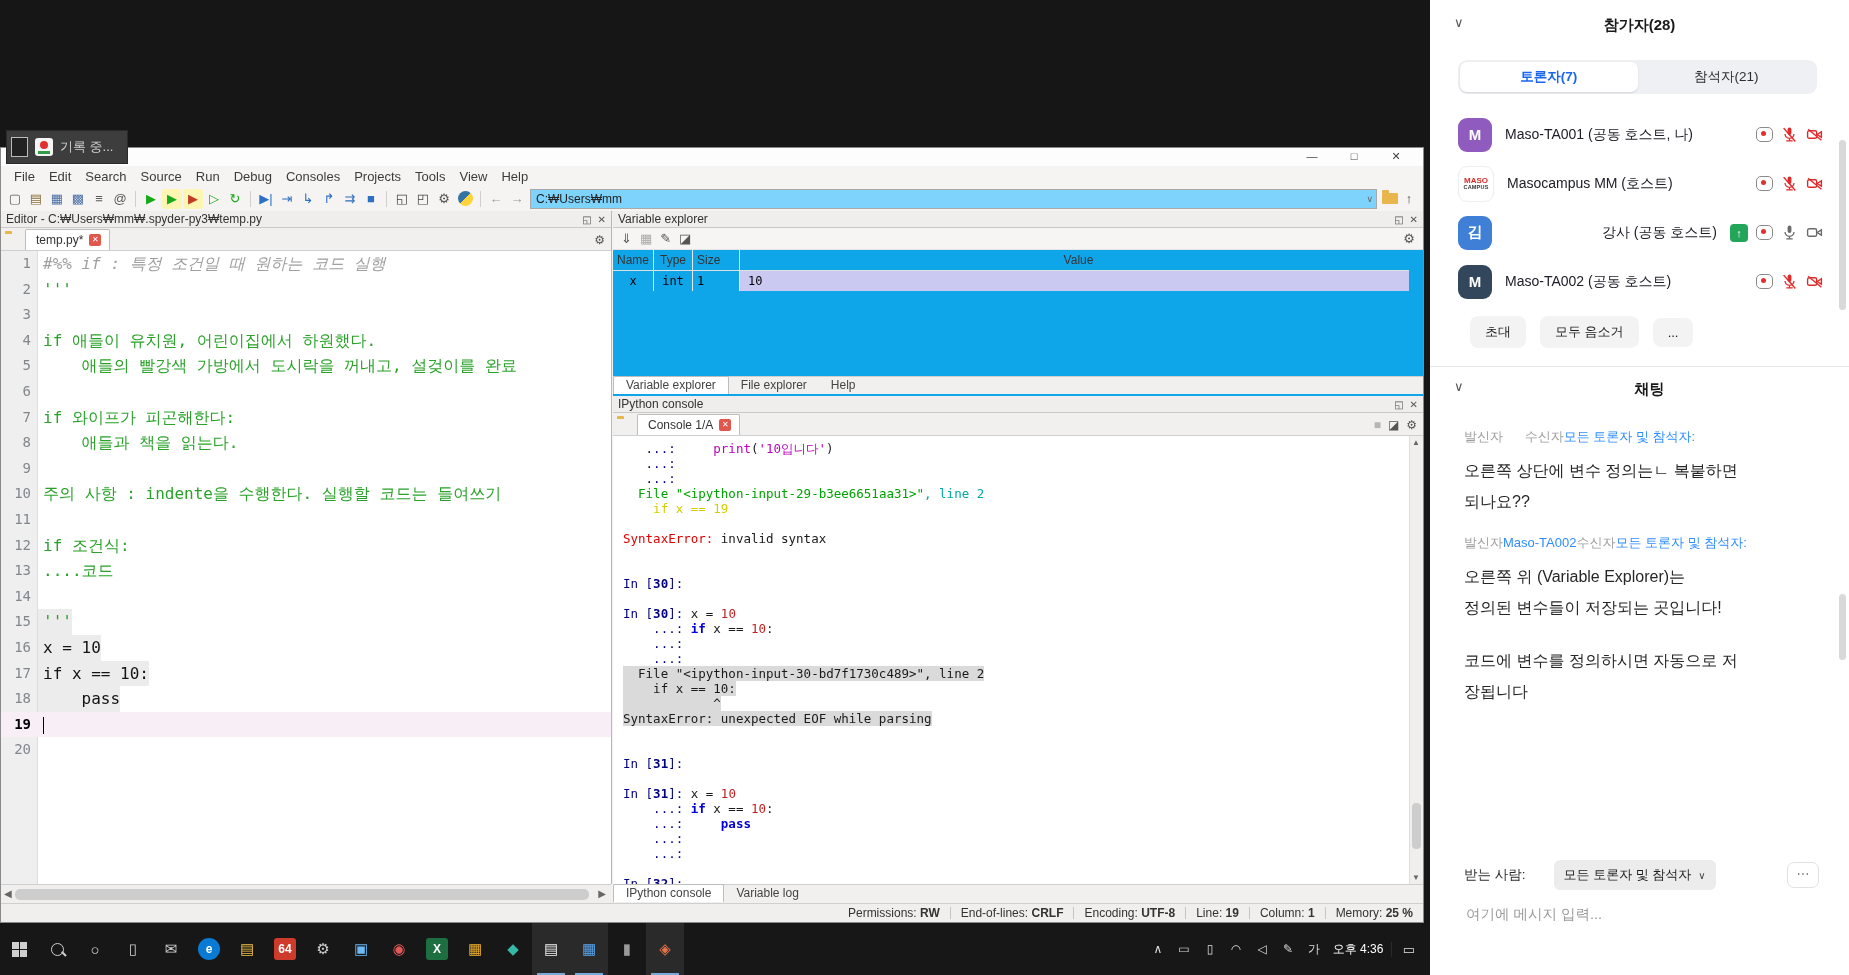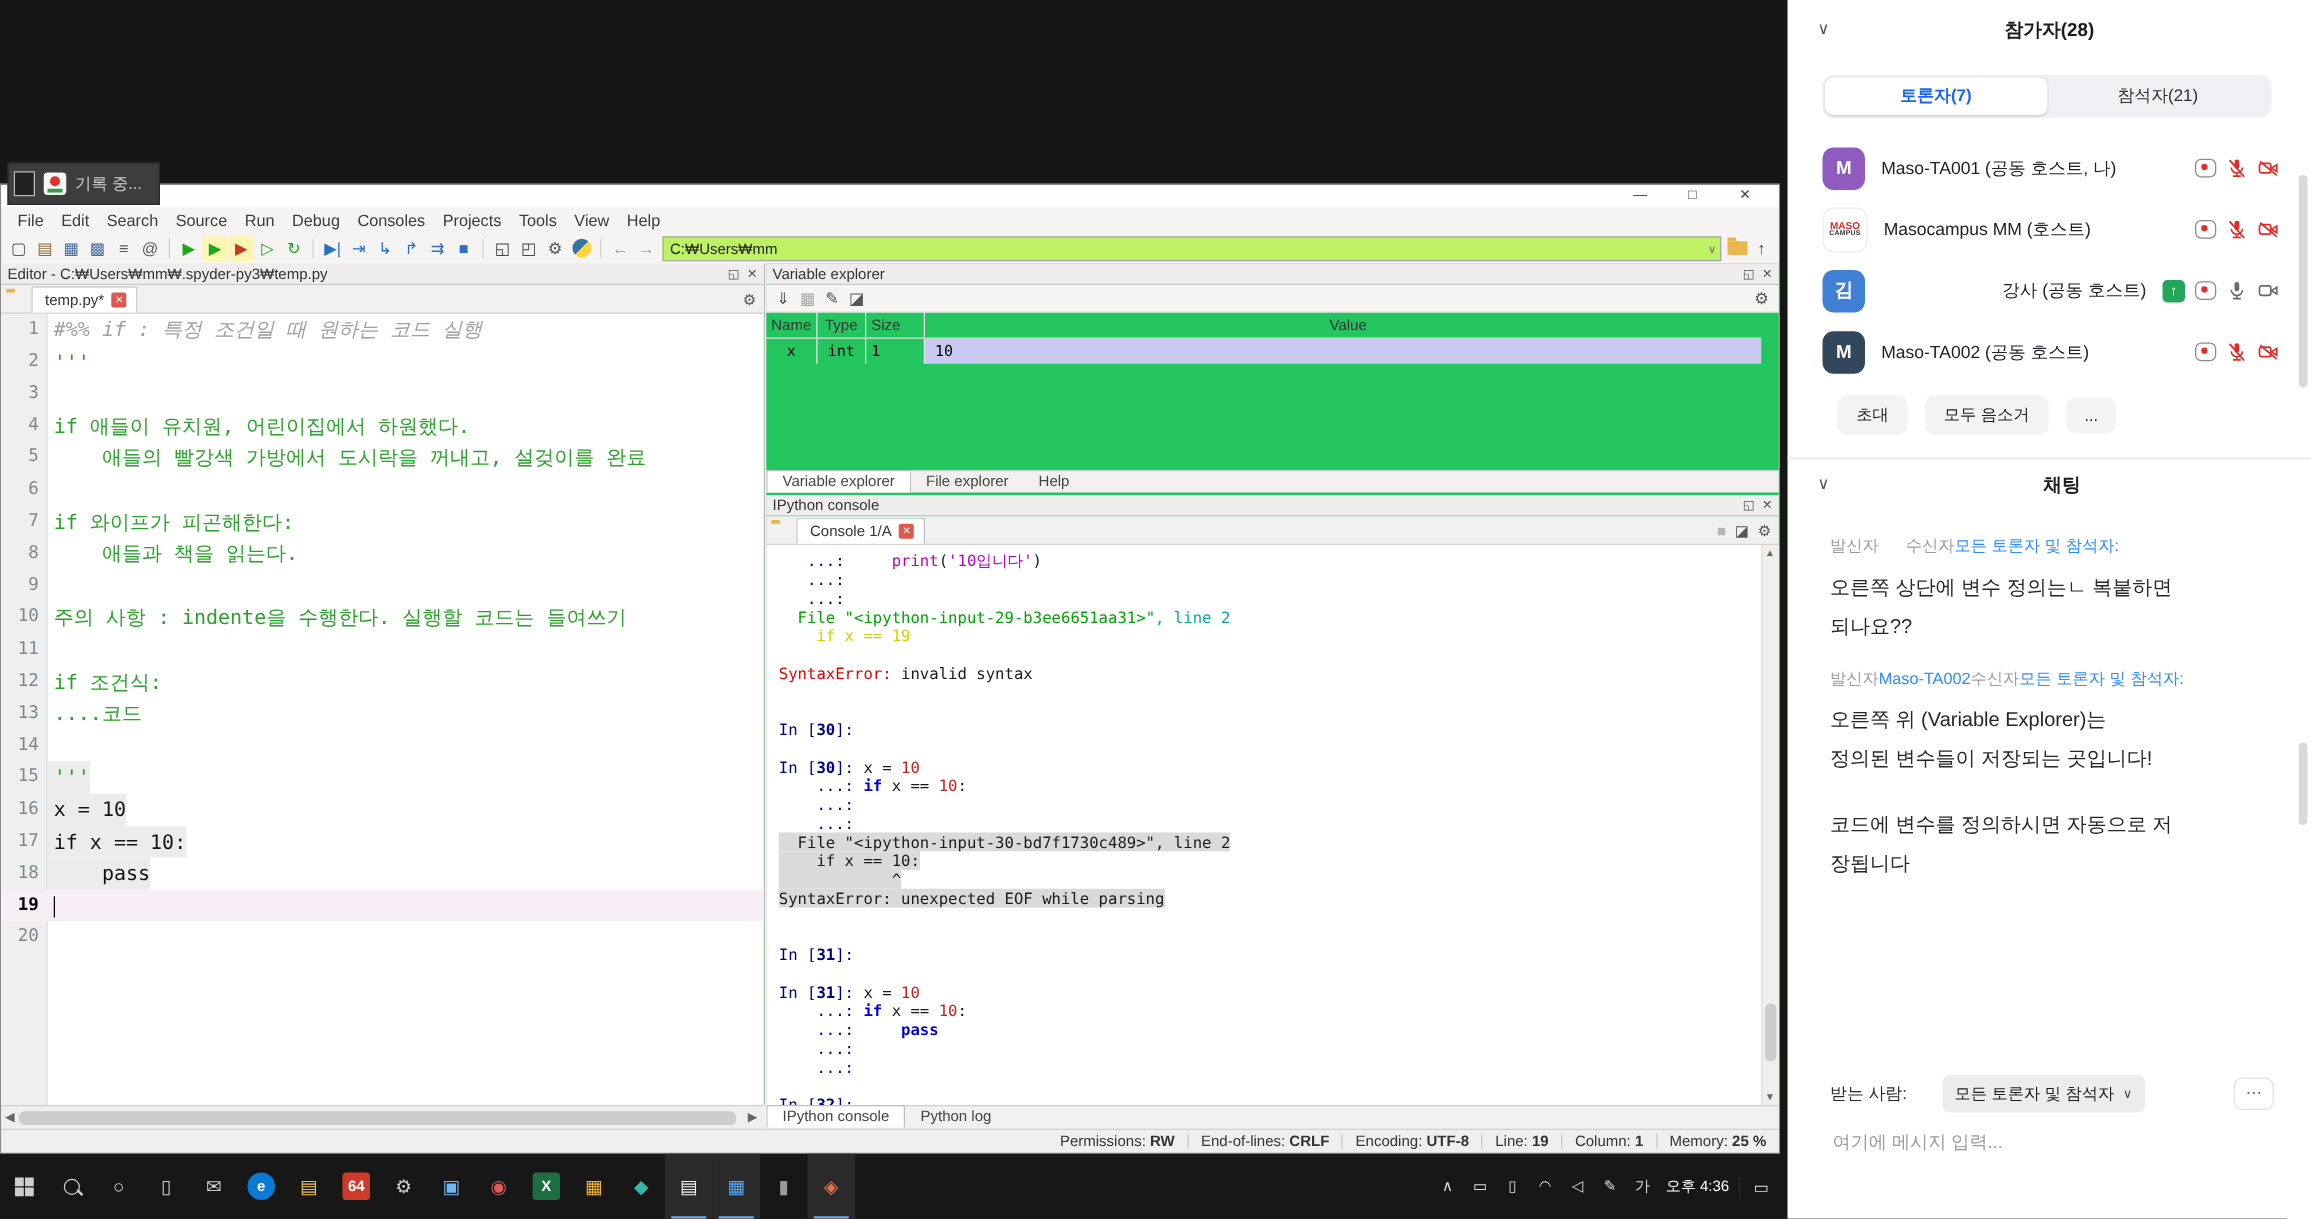--- a/index.html
+++ b/index.html
@@ -12,21 +12,21 @@
   .titlebar{left:0;top:0;right:0;height:18px;background:#fdfdfd;}
   .titlebar .ttl{position:absolute;left:44px;top:2px;font-size:11px;color:#777;}
   .win-ctrls{position:absolute;right:6px;top:0;display:flex;}
   .win-ctrls span{width:42px;height:17px;text-align:center;font-size:11px;color:#444;line-height:17px;cursor:default;}
   .menubar{left:0;top:18px;right:0;height:20px;background:#f5f4f3;display:flex;align-items:center;padding-left:6px;}
   .menubar span{font-size:13px;color:#3c3c3c;padding:0 7px;}
   .toolbar{left:0;top:38px;right:0;height:25px;background:#f5f4f3;border-bottom:1px solid #d8d8d8;display:flex;align-items:center;padding:0 4px;gap:1px;}
   .tbi{width:20px;height:20px;display:flex;align-items:center;justify-content:center;font-size:13px;border-radius:3px;}
   .tbsep{width:1px;height:16px;background:#cfcfcf;margin:0 4px;}
   .pybadge{width:15px;height:15px;border-radius:50%;background:linear-gradient(135deg,#3572a5 50%,#ffd43b 50%);}
-  .pathbox{flex:1;height:18px;background:#bef264;border:1px solid #a9a9a9;margin:0 4px 0 2px;display:flex;align-items:center;font-size:12px;color:#222;padding-left:5px;position:relative;}
+  .pathbox{flex:1;height:18px;background:#7dd3fc;border:1px solid #a9a9a9;margin:0 4px 0 2px;display:flex;align-items:center;font-size:12px;color:#222;padding-left:5px;position:relative;}
   .pathbox .dd{position:absolute;right:3px;color:#666;font-size:9px;}
   .folder-css{width:16px;height:11px;background:#e8b64c;border-radius:1px;position:relative;}
   .folder-css::before{content:"";position:absolute;left:0;top:-3px;width:7px;height:3px;background:#e8b64c;border-radius:1px 1px 0 0;}
   .statusbar{left:0;bottom:0;right:0;height:18px;background:#f0efee;border-top:1px solid #cfcfcf;display:flex;align-items:center;justify-content:flex-end;font-size:12px;color:#333;gap:10px;padding-right:10px;}
   .statusbar b{font-weight:700;}
   .st-sep{width:1px;height:12px;background:#c6c6c6;}
   
   .main{left:0;top:63px;right:0;bottom:38px;}
   .pane-h{position:absolute;left:0;right:0;height:17px;background:#efeeed;border-bottom:1px solid #c9c9c9;font-size:12px;color:#333;display:flex;align-items:center;padding-left:5px;box-sizing:border-box;}
   .pane-h .ph-icons{margin-left:auto;display:flex;gap:6px;padding-right:5px;font-size:10px;color:#555;}
@@ -45,21 +45,21 @@
   .e-str{color:#2aa22a;}
   .e-code{color:#141414;}
   .hl .ct{background:#ececec;}
   .row-cur{background:#f8eff6;}
   .row-cur .ln{color:#000;font-weight:700;}
   .caret{display:inline-block;width:1px;height:17px;background:#000;vertical-align:middle;}
   .hscroll{position:absolute;left:0;width:610px;top:0;height:20px;background:#f0efee;border-top:1px solid #cfcfcf;box-sizing:border-box;}
   .hs-arrow{position:absolute;top:3px;font-size:10px;color:#666;}
   .hs-thumb{position:absolute;left:14px;right:22px;top:4px;height:11px;background:#cdcdcd;border-radius:5px;}
   
-  #right-col{left:612px;top:0;right:0;bottom:0;background:#22c55e;}
+  #right-col{left:612px;top:0;right:0;bottom:0;background:#0ea5e9;}
   .vx-toolbar{position:absolute;left:0;right:0;top:17px;height:22px;background:#f6f5f4;display:flex;align-items:center;gap:8px;padding-left:8px;font-size:13px;color:#555;border-bottom:1px solid #e3e3e3;box-sizing:border-box;}
   .vx-toolbar .gear-r{margin-left:auto;padding-right:8px;}
   #vx-grid{position:absolute;left:0;right:14px;top:39px;}
   .vx-row{display:flex;height:20px;line-height:20px;font-size:12px;}
   .vx-row.hdr{border-bottom:1px solid #e0e0e0;color:#333;}
   .vx-c1{width:40px;text-align:center;border-right:1px solid #e8e8e8;}
   .vx-c2{width:38px;text-align:center;border-right:1px solid #e8e8e8;}
   .vx-c3{width:42px;text-align:left;padding-left:4px;border-right:1px solid #e8e8e8;}
   .vx-c4{flex:1;padding-left:8px;font-family:"DejaVu Sans Mono",monospace;}
   .hdr .vx-c4{text-align:center;font-family:"Liberation Sans",sans-serif;}
@@ -412,21 +412,21 @@
   </div>
 
   <div class="abs" style="left:0;right:0;bottom:18px;height:20px;">
     <div class="hscroll">
       <span class="hs-arrow" style="left:3px;">◀</span>
       <span class="hs-thumb"></span>
       <span class="hs-arrow" style="right:5px;">▶</span>
     </div>
     <div class="subtabs" id="cons-tabs" style="left:612px;right:0;top:0;">
         <span class="subtab active">IPython console</span>
-        <span class="subtab">Python log</span>
+        <span class="subtab">Variable log</span>
       </div>
   </div>
 
   <div class="statusbar abs" id="status">
       <span><span>Permissions: </span><b>RW</b></span>
       <span class="st-sep"></span>
       <span><span>End-of-lines: </span><b>CRLF</b></span>
       <span class="st-sep"></span>
       <span><span>Encoding: </span><b>UTF-8</b></span>
       <span class="st-sep"></span>

